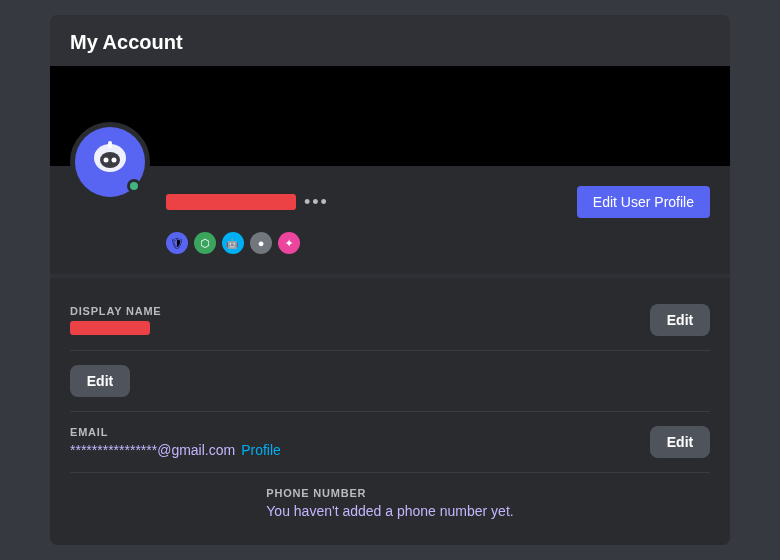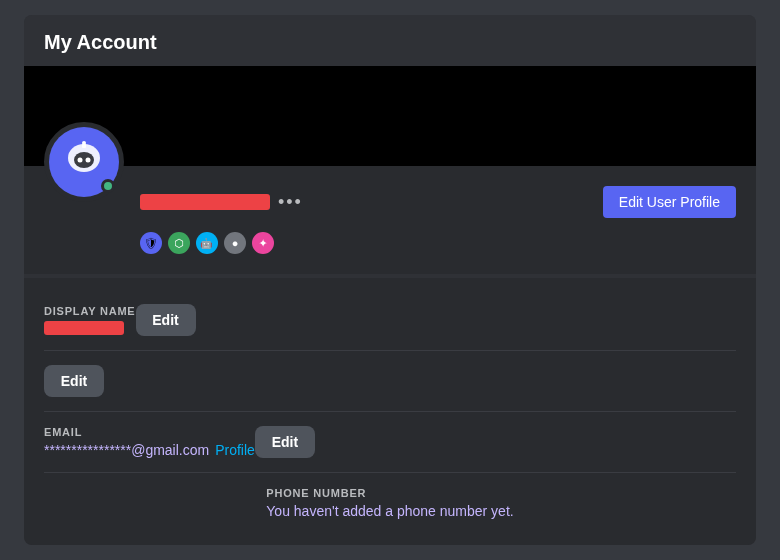--- a/index.html
+++ b/index.html
@@ -17,21 +17,21 @@
       width: 780px;
       height: 560px;
       background: #36393f;
       display: flex;
       align-items: center;
       justify-content: center;
     }
     .modal {
       background: #2f3136;
       border-radius: 8px;
-      width: 732px;
+      width: 680px;
       min-height: 480px;
       position: relative;
       overflow: hidden;
     }
     .modal-title-bar {
       padding: 16px 20px 12px 20px;
       background: #2f3136;
     }
     .modal-title {
       color: #fff;
@@ -137,21 +137,21 @@
 
     .fields-section {
       background: #292b2f;
       margin-top: 4px;
       padding: 12px 20px;
       border-radius: 0 0 6px 6px;
     }
     .field-row {
       display: flex;
       align-items: center;
-      justify-content: flex-start;
+      justify-content: space-between;
       padding: 14px 0;
       border-bottom: 1px solid #3a3c42;
     }
     .field-row:last-child {
       border-bottom: none;
       flex-direction: column;
     }
     .field-left {}
     .field-label {
       font-size: 11px;

